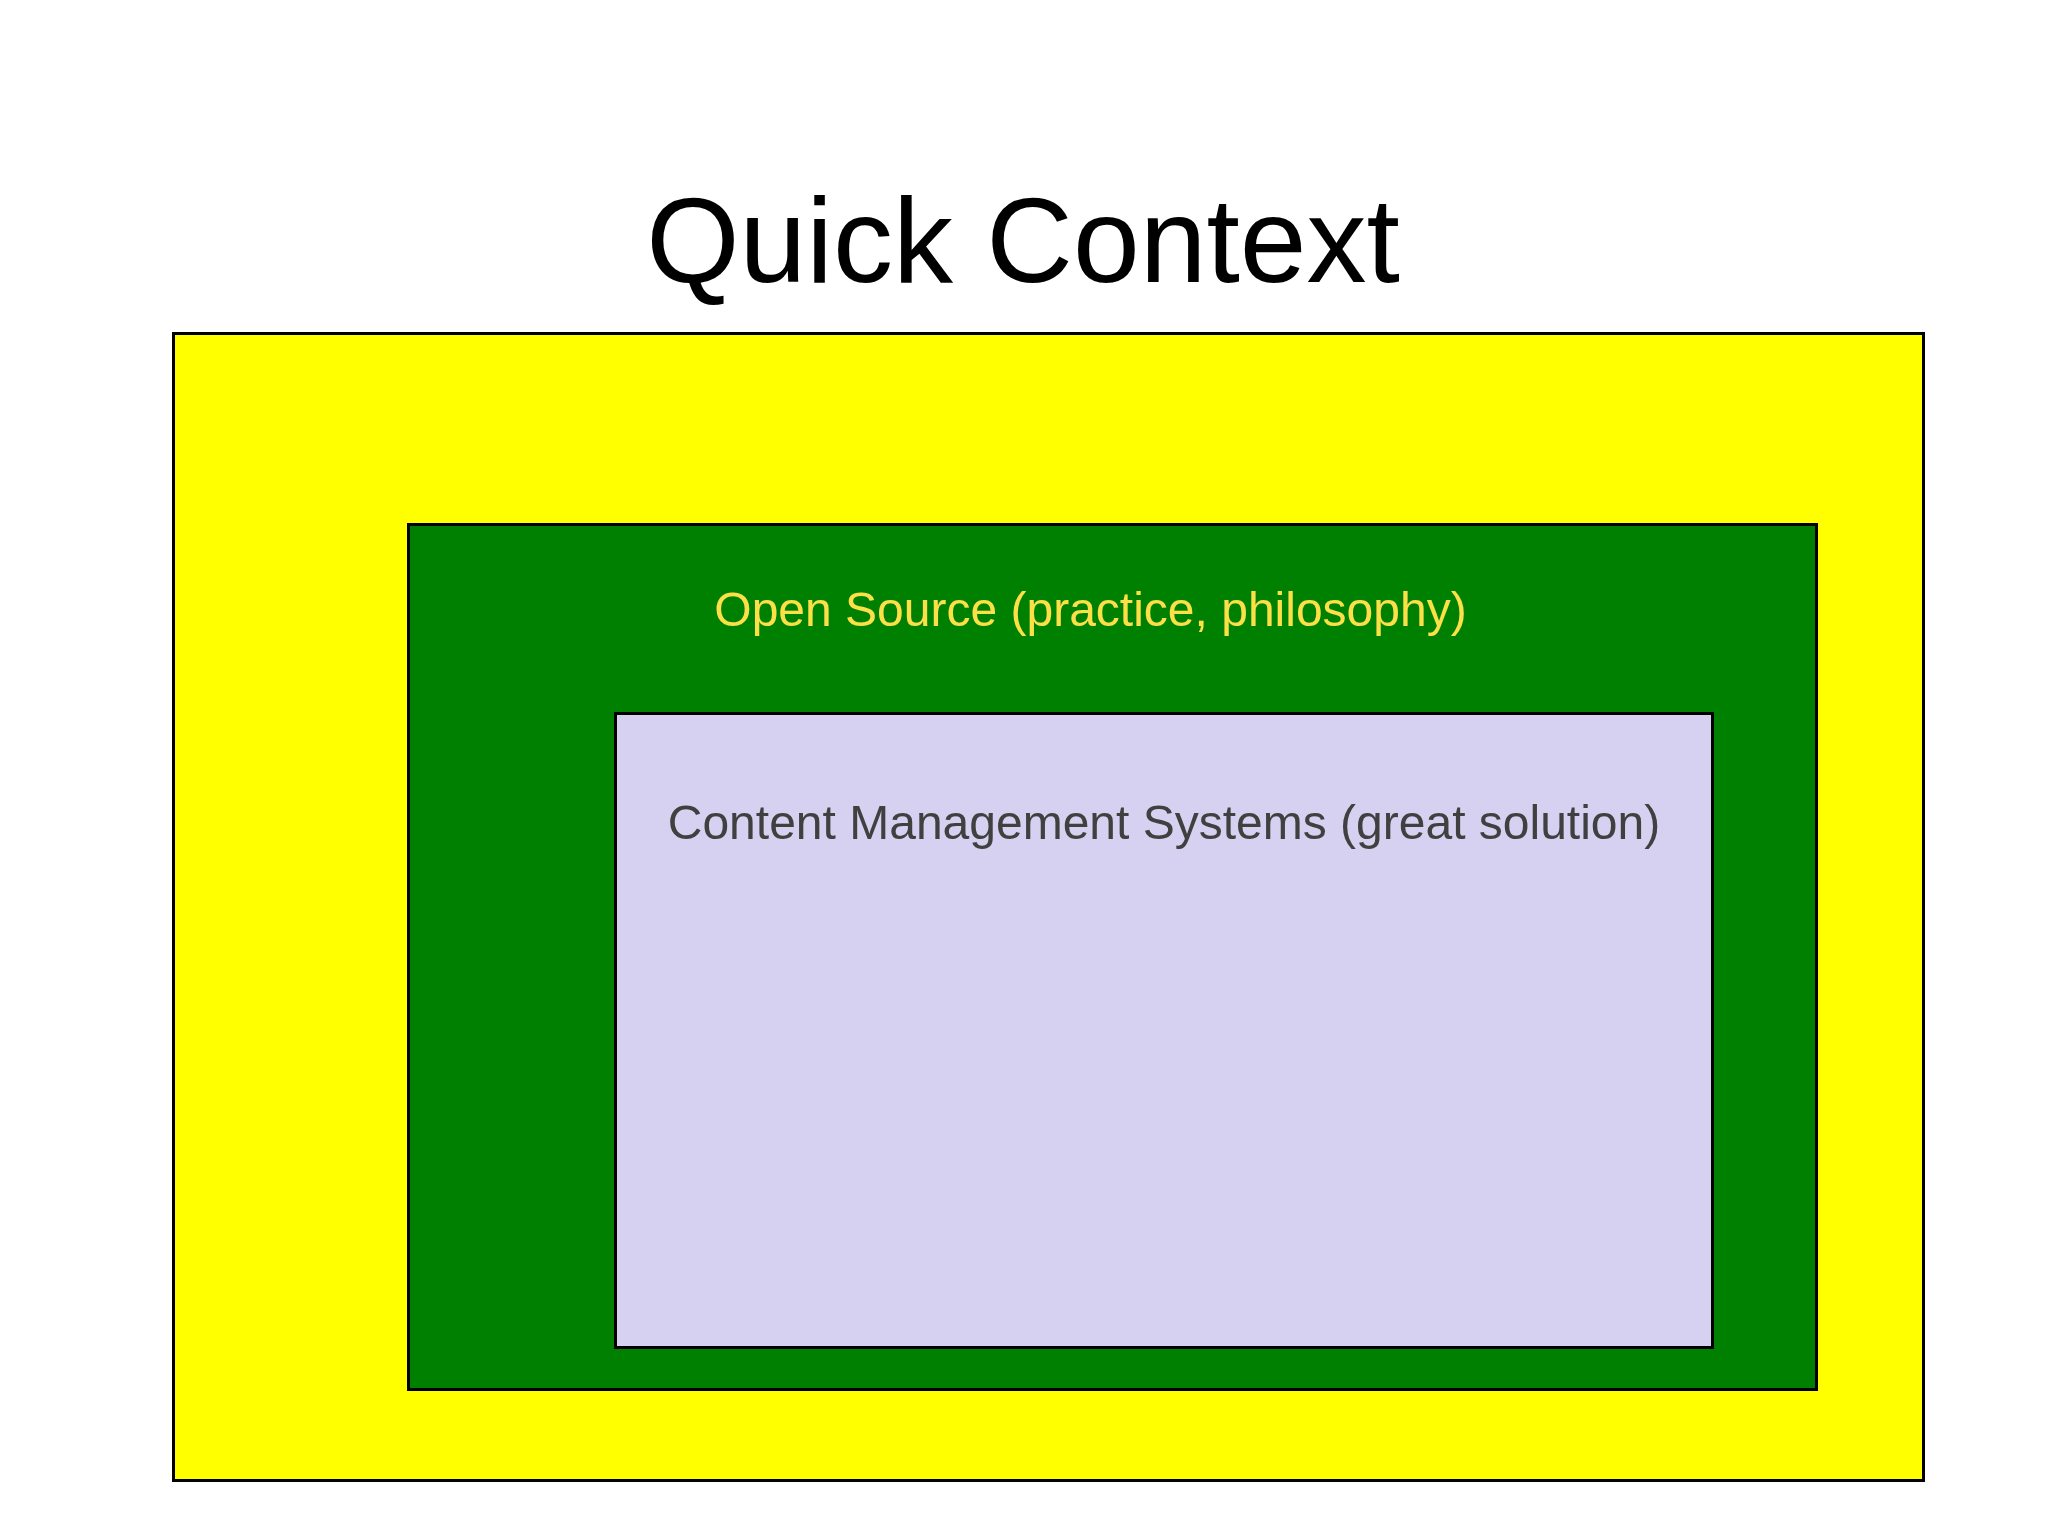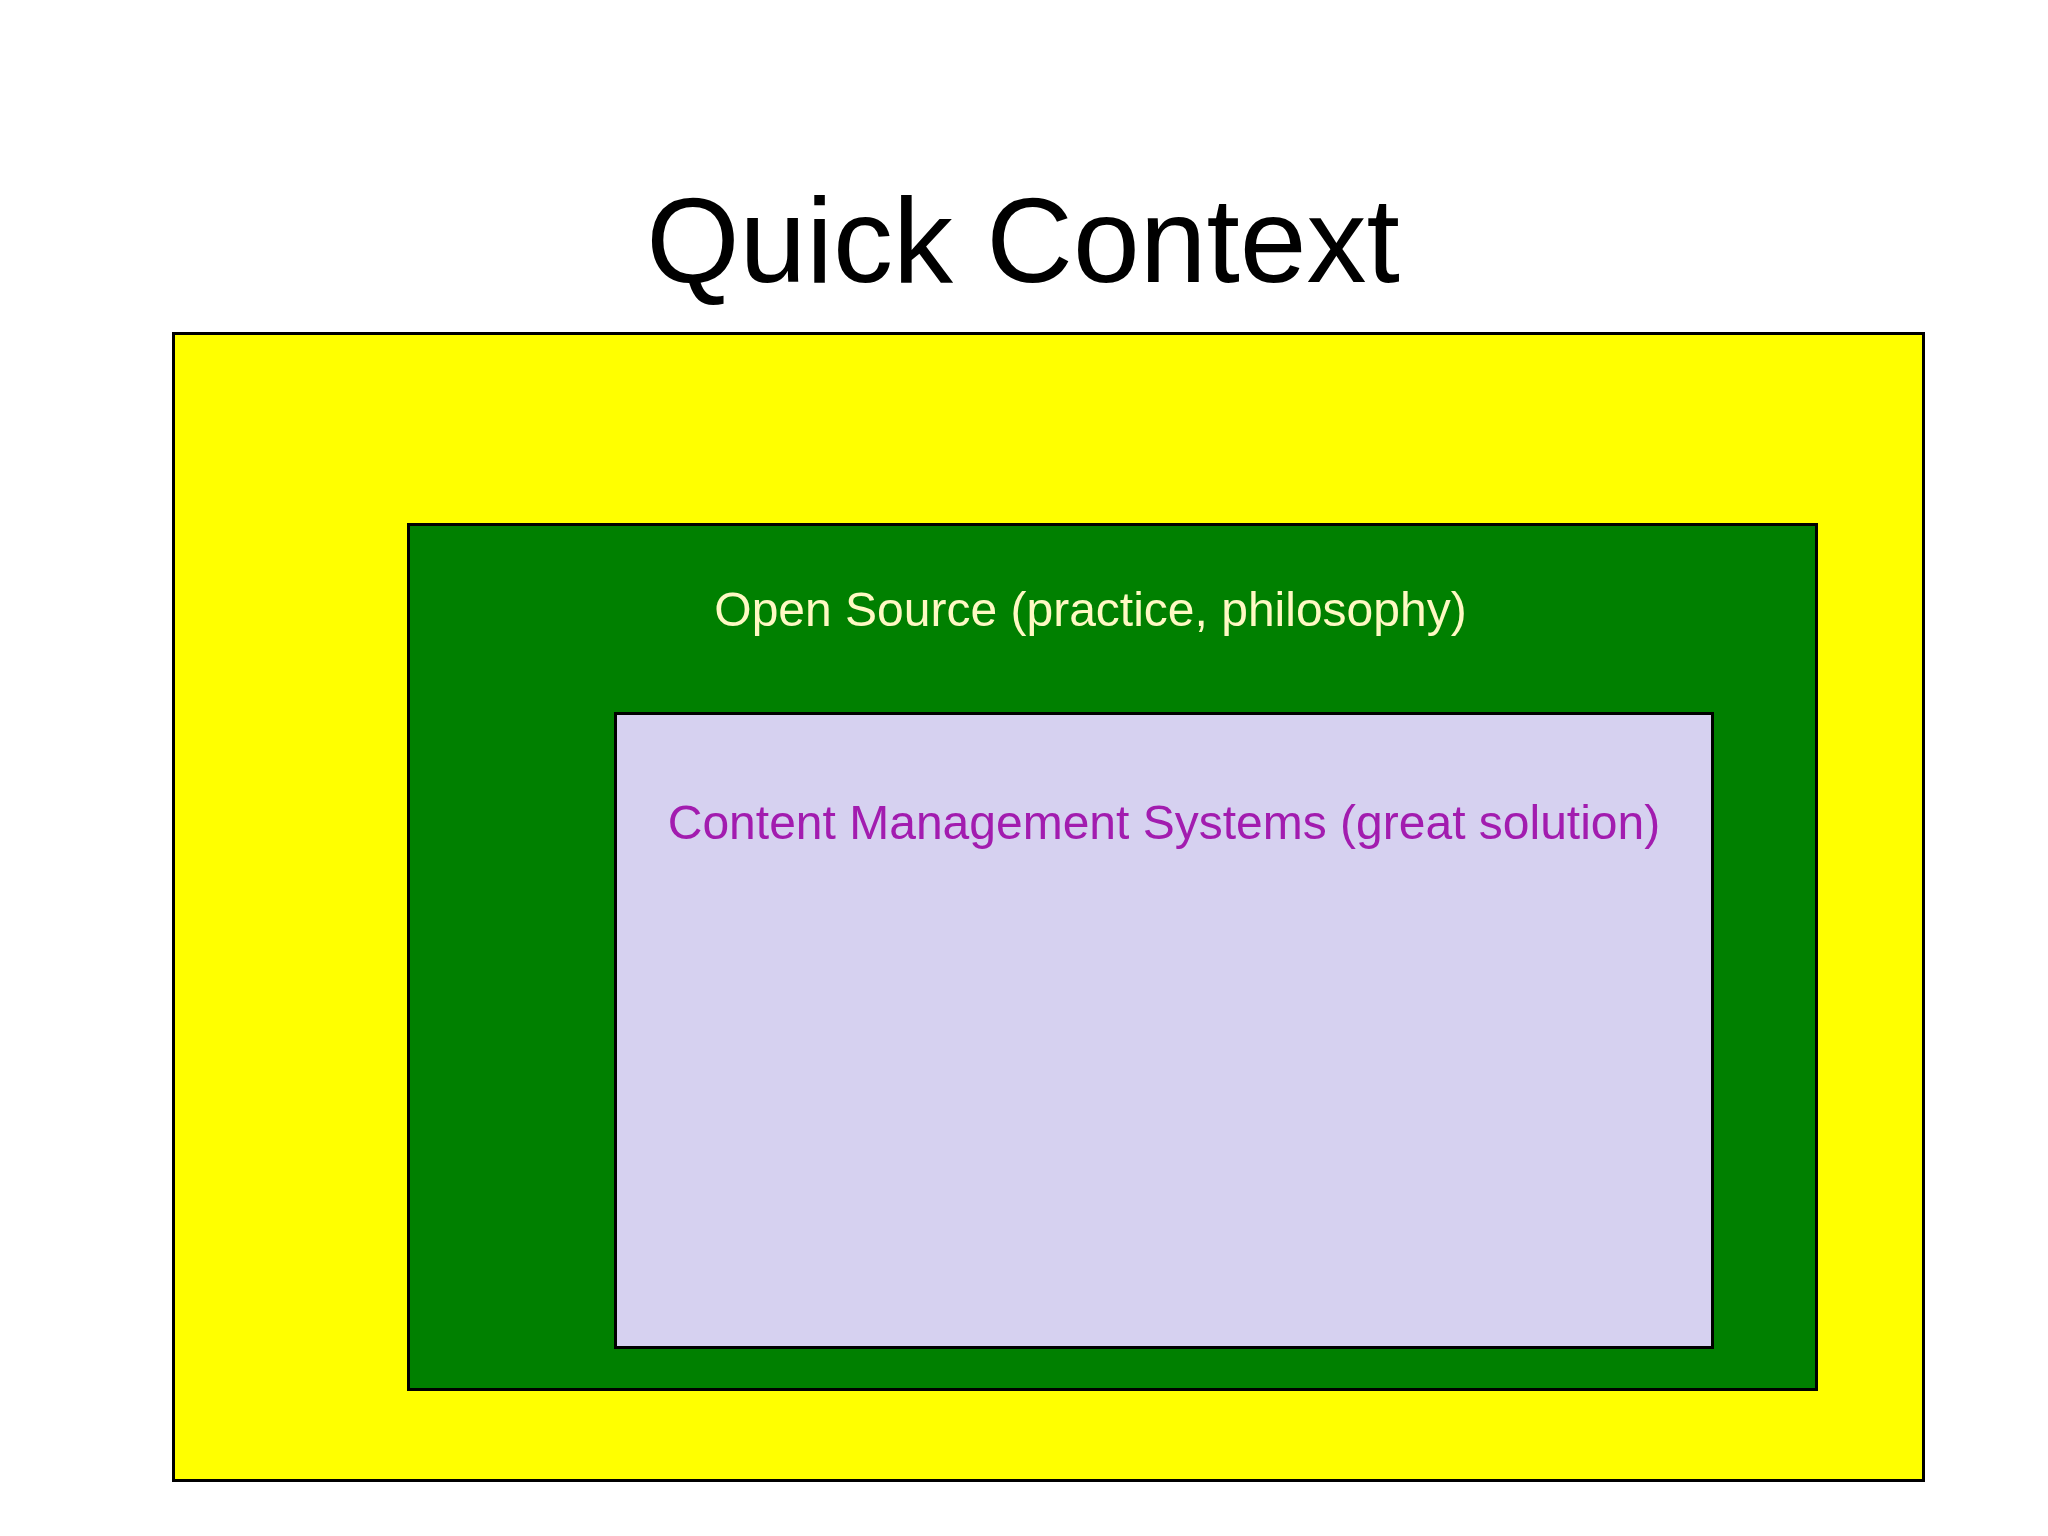--- a/index.html
+++ b/index.html
@@ -85,26 +85,26 @@
     margin: 0;
   }
 
   #label-methodology {
     top: 372px;       
     color: #000000;
   }
 
   #label-opensource {
     top: 56px;
-    color: #fef9c3;
+    color: #fde047;
   }
 
   #label-cms {
     top: 80px;
-    color: #a21caf;
+    color: #404040;
   }
 
   
   #label-methodology { transform: translateX(-22px); }
   #label-opensource  { transform: translateX(-22px); }
   #label-cms         { transform: translateX(0px); }
 </style>
 </head>
 <body>
 

